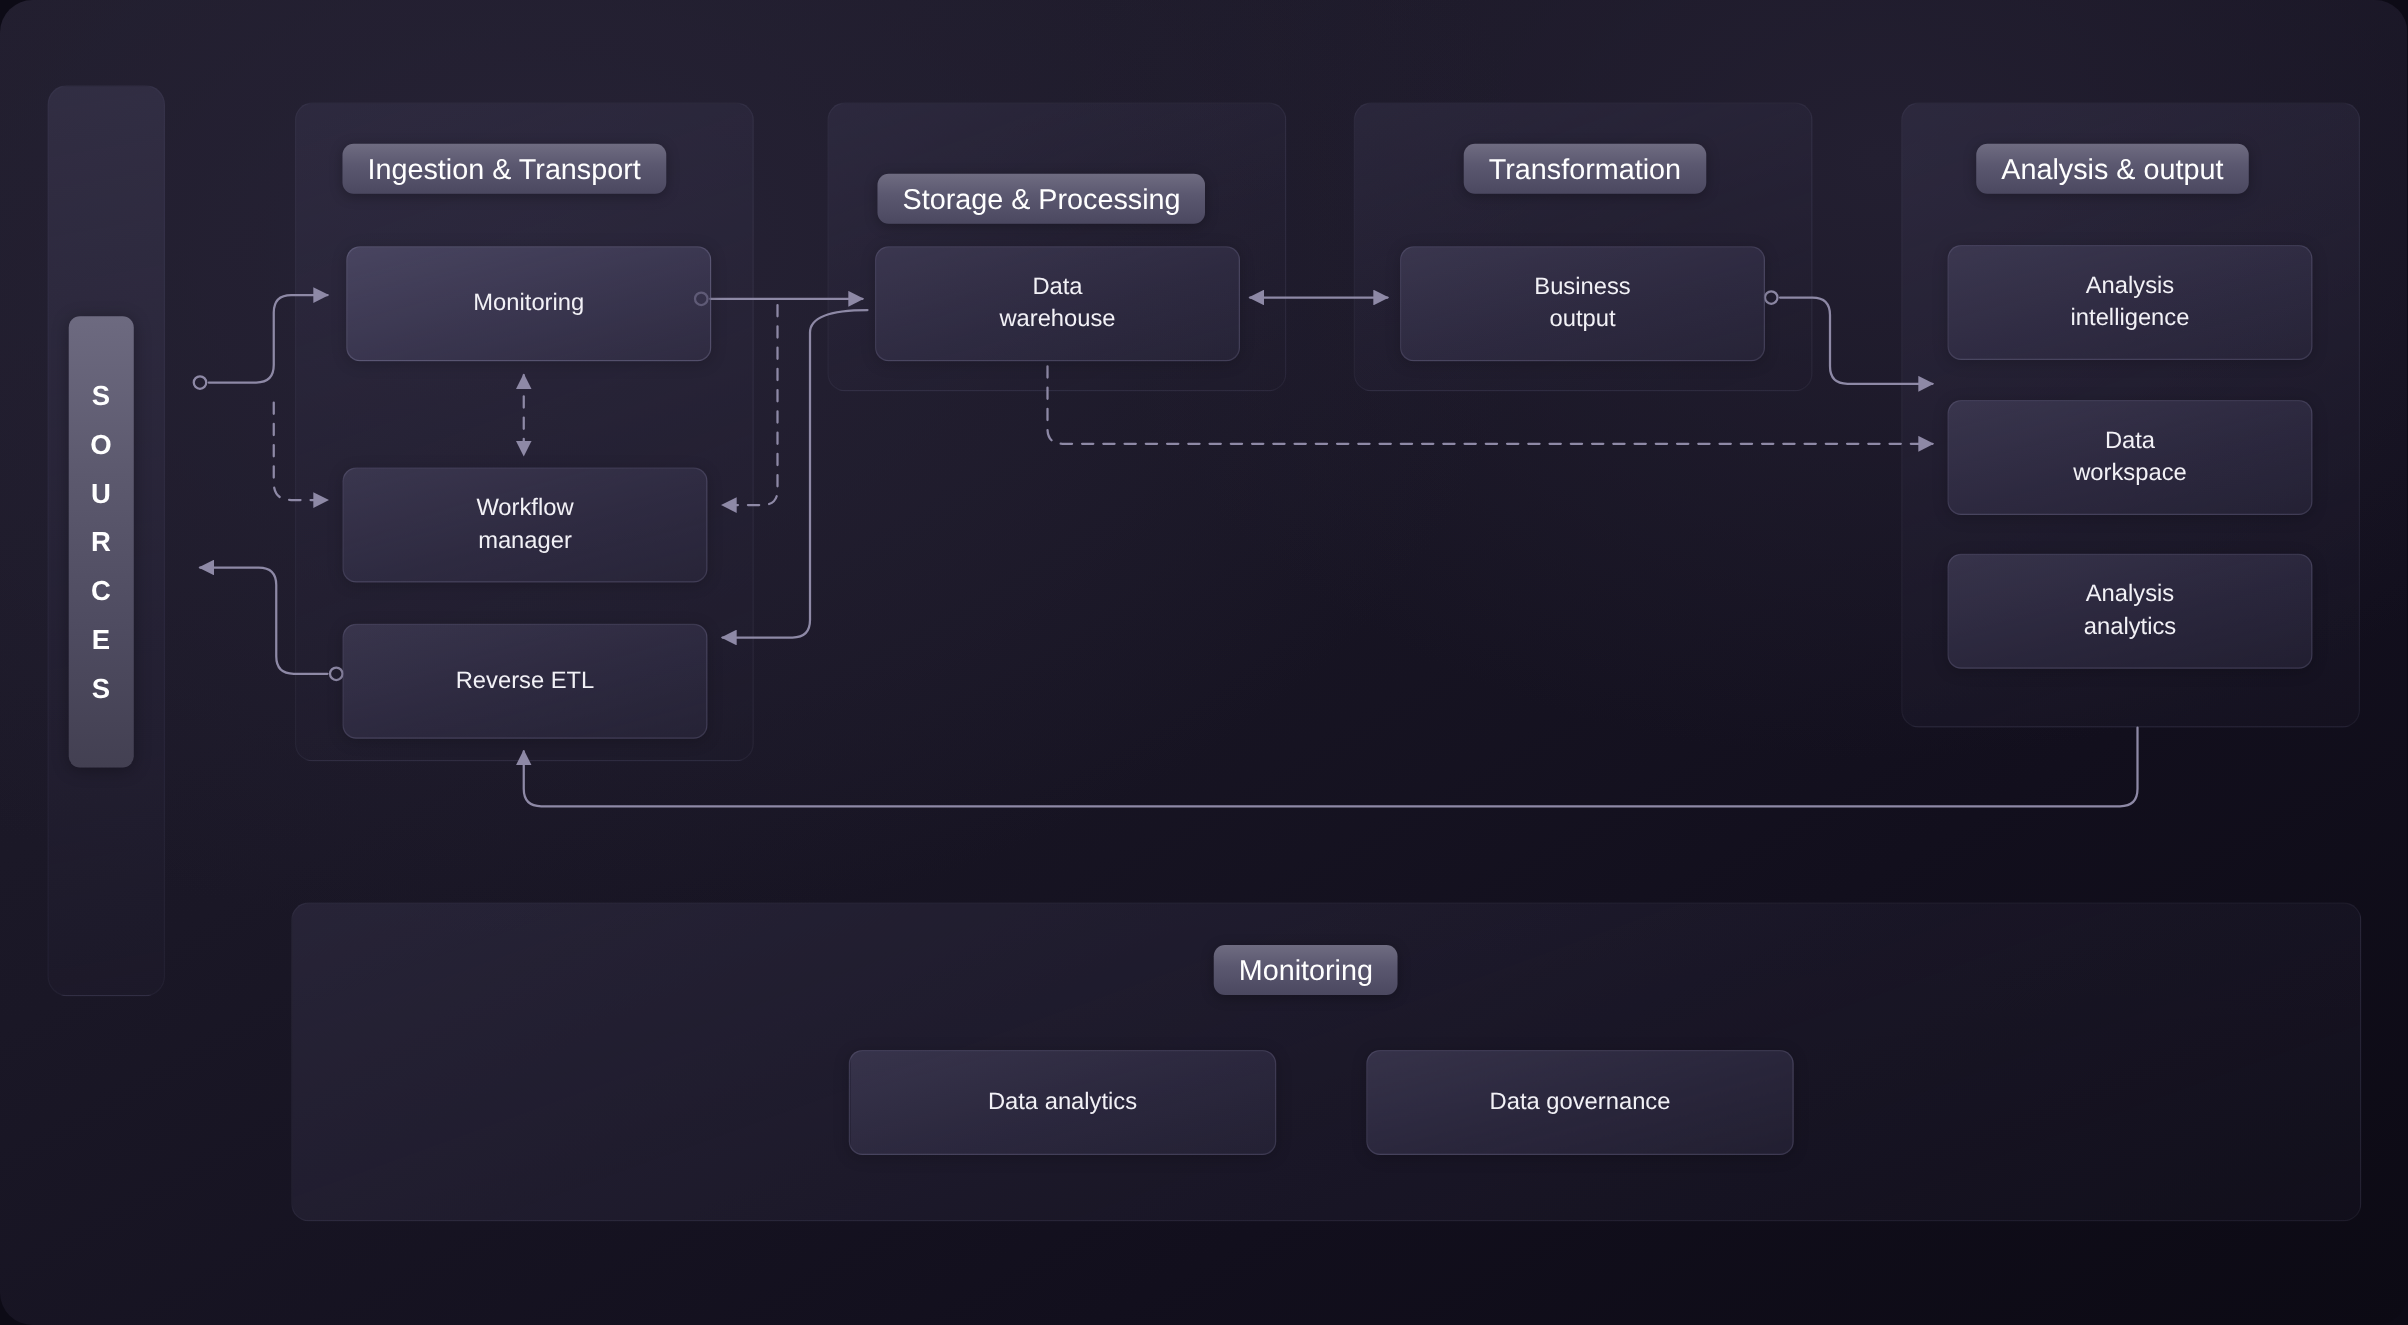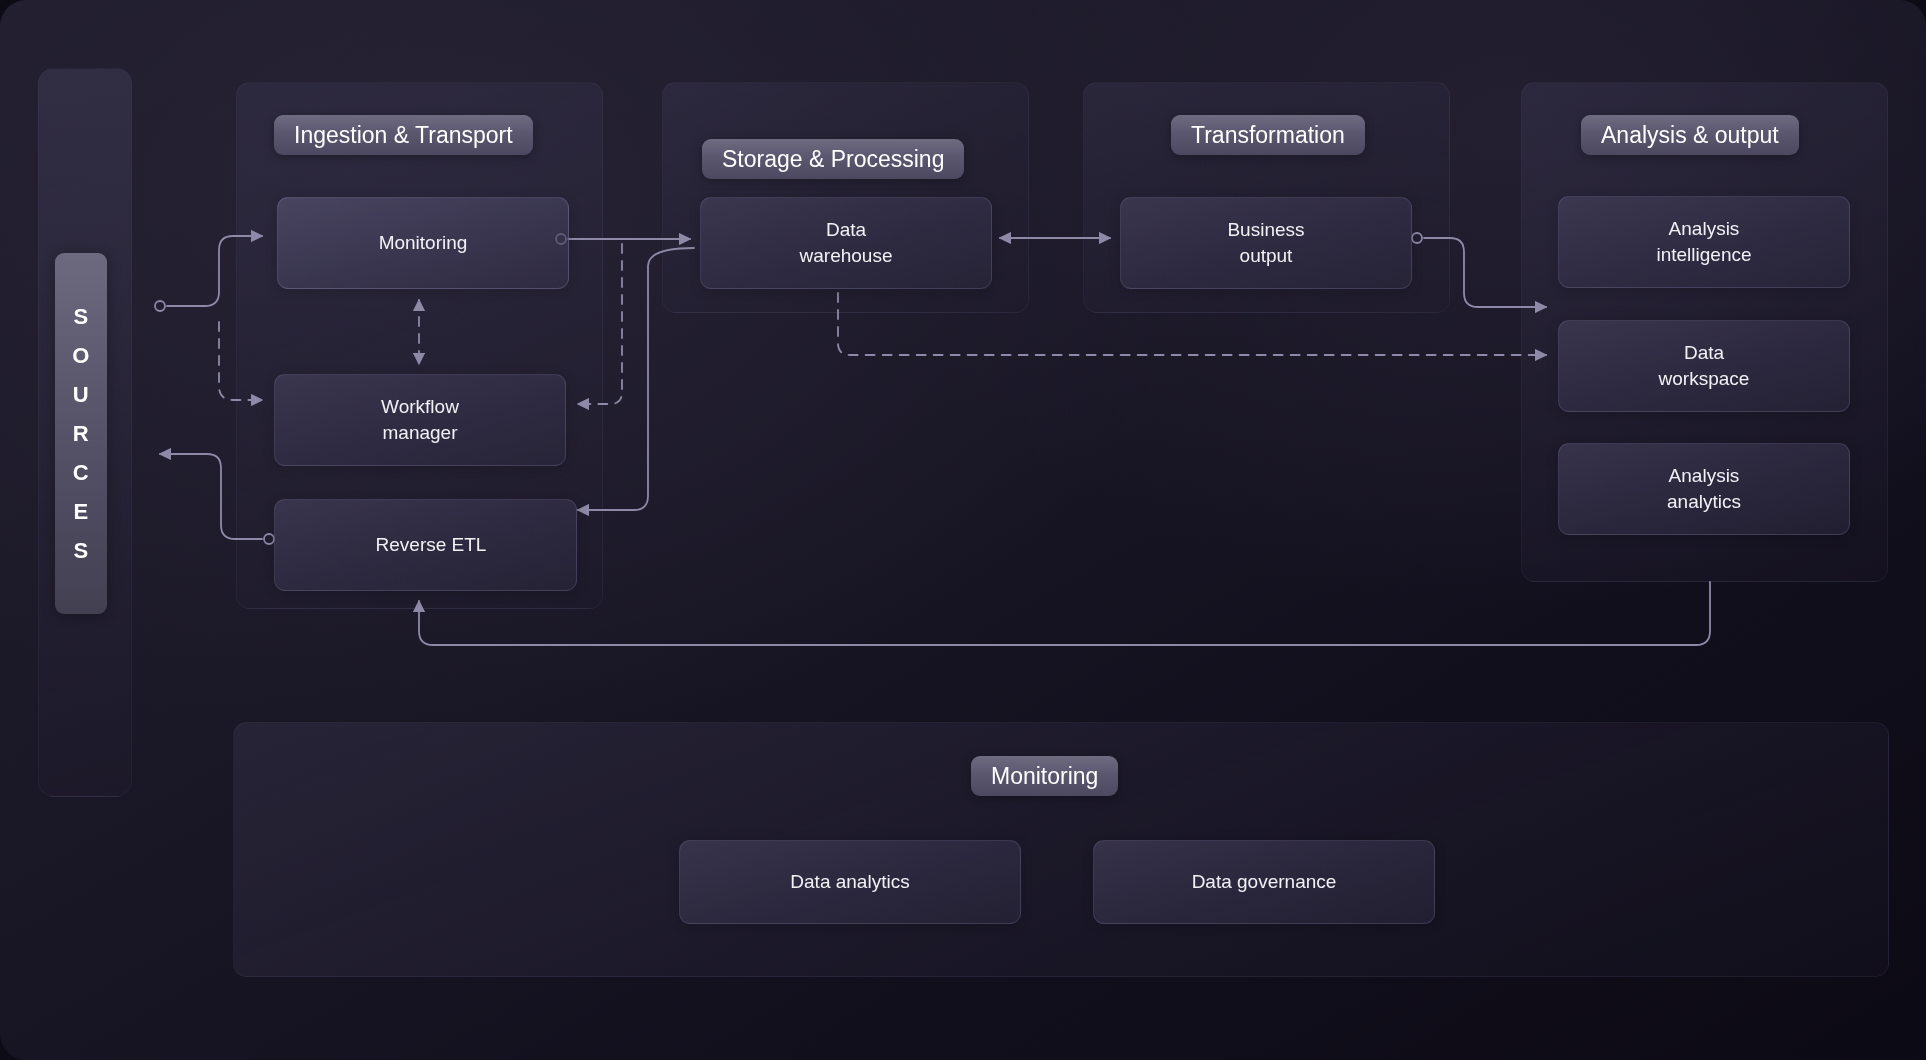--- a/index.html
+++ b/index.html
@@ -140,21 +140,21 @@
     <span>Monitoring</span>
   </div>
 
   <div class="node" style="left:274px; top:374px; width:290px; height:90px;">
     <div>
       <span>Workflow</span>
       <span>manager</span>
     </div>
   </div>
 
-  <div class="node" style="left:274px; top:499px; width:290px; height:90px;padding-left:11px;">
+  <div class="node" style="left:274px; top:499px; width:290px; height:90px;">
     <span>Reverse ETL</span>
   </div>
 
   <div class="panel" style="left:662px; top:82px; width:365px; height:229px;"></div>
 
   <div class="title-pill" style="left:702px; top:115px;margin-top:24px;">Storage &amp; Processing</div>
 
   <div class="node" style="left:700px; top:197px; width:290px; height:90px;">
     <div>
       <span>Data</span>

